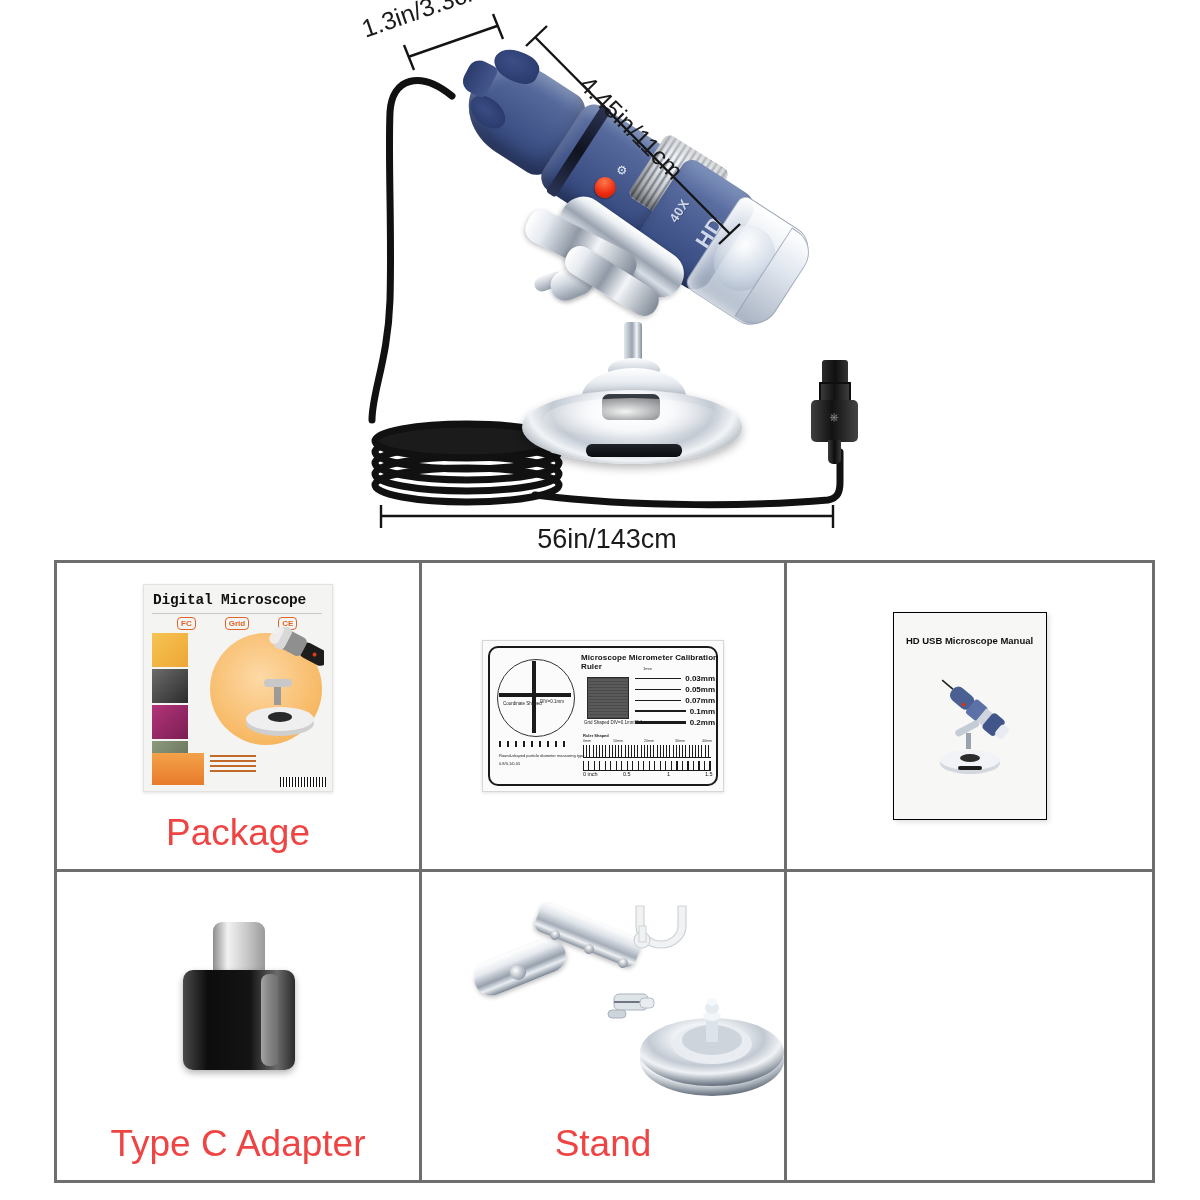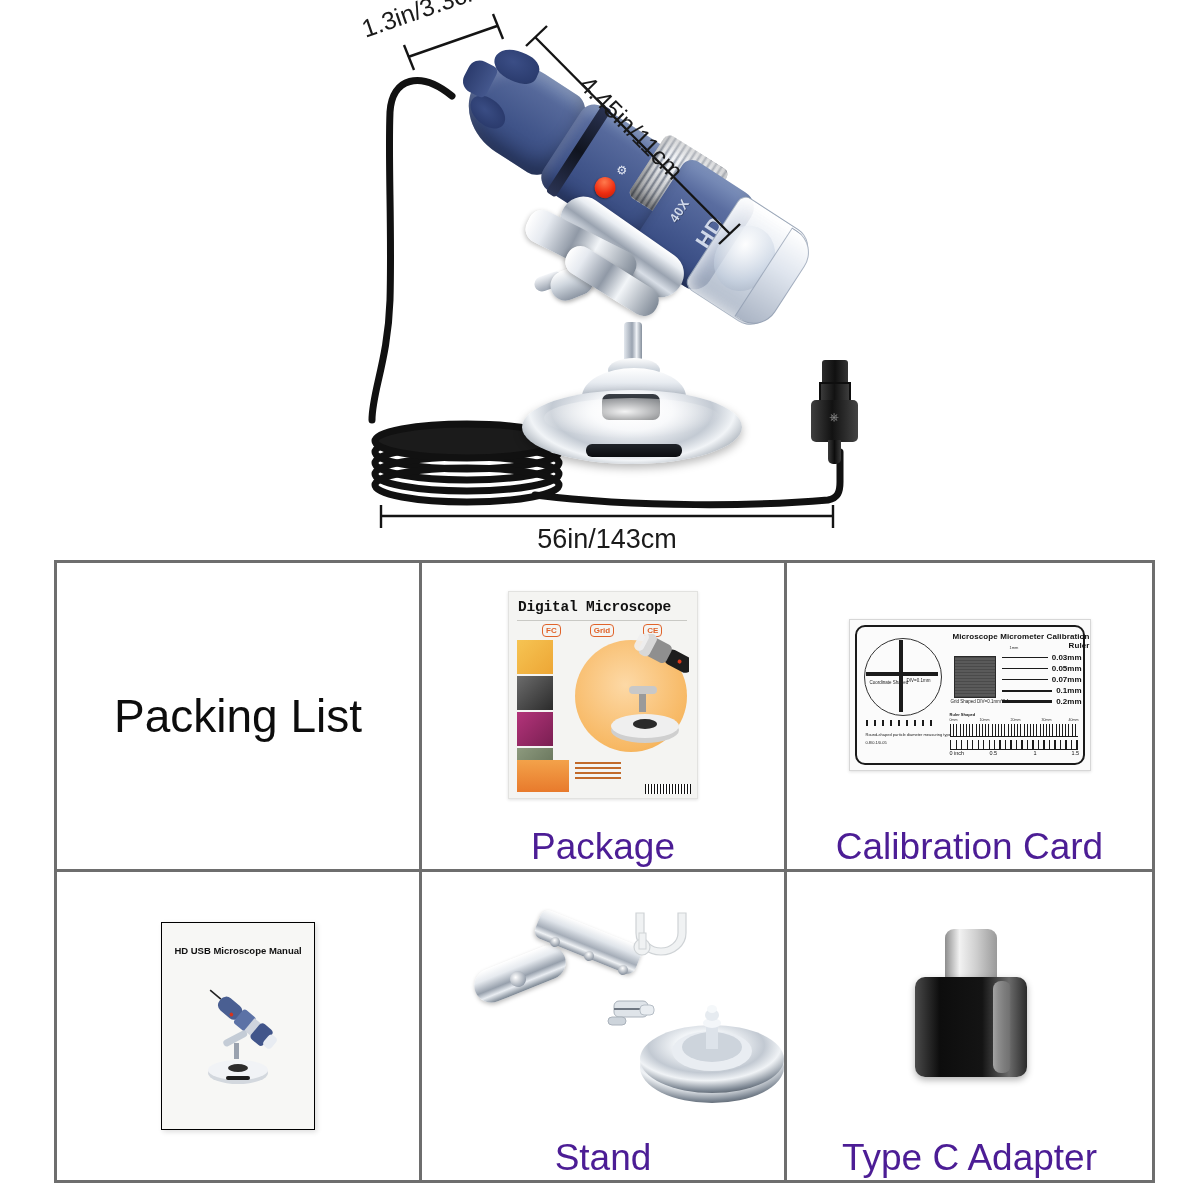--- a/index.html
+++ b/index.html
@@ -187,21 +187,21 @@
   #grid{
     position:absolute;left:54px;top:560px;width:1101px;height:623px;
     border:3px solid #6e6e6e;box-sizing:border-box;
     display:grid;grid-template-columns:1fr 1fr 1fr;grid-template-rows:1fr 1fr;
   }
   .cell{position:relative;box-sizing:border-box;border-right:3px solid #6e6e6e;border-bottom:3px solid #6e6e6e;
         display:flex;flex-direction:column;align-items:center;justify-content:flex-end;overflow:hidden;}
   .cell:nth-child(3),.cell:nth-child(6){border-right:none;text-align:right;}
   .cell:nth-child(4),.cell:nth-child(5),.cell:nth-child(6){border-bottom:none;}
   .cellart{flex:1;width:100%;display:flex;align-items:center;justify-content:center;}
-  .celllabel{font-size:37px;color:#4c1d95;padding-bottom:4px;line-height:1;}
+  .celllabel{font-size:37px;color:#ef4444;padding-bottom:18px;line-height:1;}
   #packingCell{align-items:center;justify-content:center;}
   #packingText{font-size:46px;color:#0d0d0d;}
 
   
   #pkg{width:188px;height:206px;background:#f4f4f2;border:1px solid #e2e2e0;position:relative;
        box-shadow:0 1px 3px rgba(0,0,0,.12);}
   #pkgTitle{position:absolute;left:9px;top:7px;font-size:14.5px;font-weight:bold;color:#111;letter-spacing:-.2px;font-family:Liberation Mono, monospace;}
   #pkgRule{position:absolute;left:8px;top:28px;width:170px;height:1px;background:#c9c9c5;}
   #pkgCerts{position:absolute;left:9px;top:32px;display:flex;gap:5px;}
   .cert{font-size:8px;font-weight:bold;color:#e0632a;border:1px solid #e0632a;border-radius:4px;padding:1px 3px;margin-left:24px;}
@@ -378,23 +378,20 @@
 
     <div class="dimlabel" style="left:358px;top:16px;font-size:25px;transform:rotate(-19deg);transform-origin:left top;">1.3in/3.3cm</div>
 
     <div class="dimlabel" style="left:594px;top:70px;font-size:25px;transform:rotate(45deg);transform-origin:left top;">4.45in/11cm</div>
 
     <div class="dimlabel" style="left:0;top:524px;width:1214px;text-align:center;font-size:27px;">56in/143cm</div>
   </div>
 
   <div id="grid">
 
-    <div class="cell" id="packingCell">
-      <div id="packingText">Packing List</div>
-    </div>
 
     <div class="cell">
       <div class="cellart">
         <div id="pkg">
           <div id="pkgTitle">Digital Microscope</div>
           <div id="pkgRule"></div>
           <div id="pkgCerts">
             <span class="cert">FC</span>
             <span class="cert">Grid</span>
             <span class="cert">CE</span>
@@ -482,21 +479,20 @@
           <span class="calnum" style="left:100px;top:130px;">0 inch</span>
           <span class="calnum" style="left:140px;top:130px;">0.5</span>
           <span class="calnum" style="left:184px;top:130px;">1</span>
           <span class="calnum" style="left:222px;top:130px;">1.5</span>
 
           <div id="calDots"></div>
           <div id="calFoot1">Round-shaped particle diameter measuring type</div>
           <div id="calFoot2">0.8/0.1/0.05</div>
         </div>
       </div>
-      <div class="celllabel">Calibration Card</div>
     </div>
 
     <div class="cell">
       <div class="cellart">
         <div id="manual">
           <div id="manualTitle">HD USB Microscope Manual</div>
           <svg id="manualArt" viewBox="0 0 96 110">
             <g transform="rotate(40 48 46)">
               <line x1="4" y1="40" x2="18" y2="40" stroke="#222" stroke-width="1.6"></line>
               <rect x="18" y="33" width="26" height="16" rx="7" fill="#4a5f92"></rect>
@@ -512,20 +508,31 @@
             <ellipse cx="46" cy="93" rx="30" ry="10" fill="#f1f3f6"></ellipse>
             <ellipse cx="46" cy="91" rx="10" ry="4" fill="#2c2c2c"></ellipse>
             <rect x="34" y="99" width="24" height="4" rx="2" fill="#1d1d1d"></rect>
           </svg>
         </div>
       </div>
     </div>
 
     <div class="cell">
       <div class="cellart">
+        <div id="typec">
+          <div id="tcConn"></div>
+          <div id="tcBody"></div>
+          <div id="tcShine"></div>
+        </div>
+      </div>
+      <div class="celllabel">Type C Adapter</div>
+    </div>
+
+    <div class="cell">
+      <div class="cellart">
         <div id="standparts">
           <div id="spBar"></div>
           <div id="spBarHole"></div>
           <div id="spPlate"></div>
           <div class="spHole" style="left:92px;top:32px;transform:rotate(22deg);"></div>
           <div class="spHole" style="left:126px;top:46px;transform:rotate(22deg);"></div>
           <div class="spHole" style="left:160px;top:60px;transform:rotate(22deg);"></div>
 
           <svg id="spClip" viewBox="0 0 66 62">
             <path d="M8,6 L8,26 A25,22 0 0 0 58,26 L58,6 L50,6 L50,26 A17,15 0 0 1 16,26 L16,6 Z" fill="#f0f2f3" stroke="#cfd3d6" stroke-width="1.2"></path>
@@ -558,25 +565,14 @@
             <rect x="68" y="30" width="12" height="26" fill="#dde3ea"></rect>
             <ellipse cx="74" cy="30" rx="9" ry="5" fill="#f3f6f9"></ellipse>
             <ellipse cx="74" cy="22" rx="7" ry="6" fill="#e6ebf0"></ellipse>
             <ellipse cx="74" cy="16" rx="5" ry="4" fill="#f5f8fa"></ellipse>
           </svg>
         </div>
       </div>
       <div class="celllabel">Stand</div>
     </div>
 
-    <div class="cell">
-      <div class="cellart">
-        <div id="typec">
-          <div id="tcConn"></div>
-          <div id="tcBody"></div>
-          <div id="tcShine"></div>
-        </div>
-      </div>
-      <div class="celllabel">Type C Adapter</div>
-    </div>
-
   </div>
 </div>
 
 </body></html>

